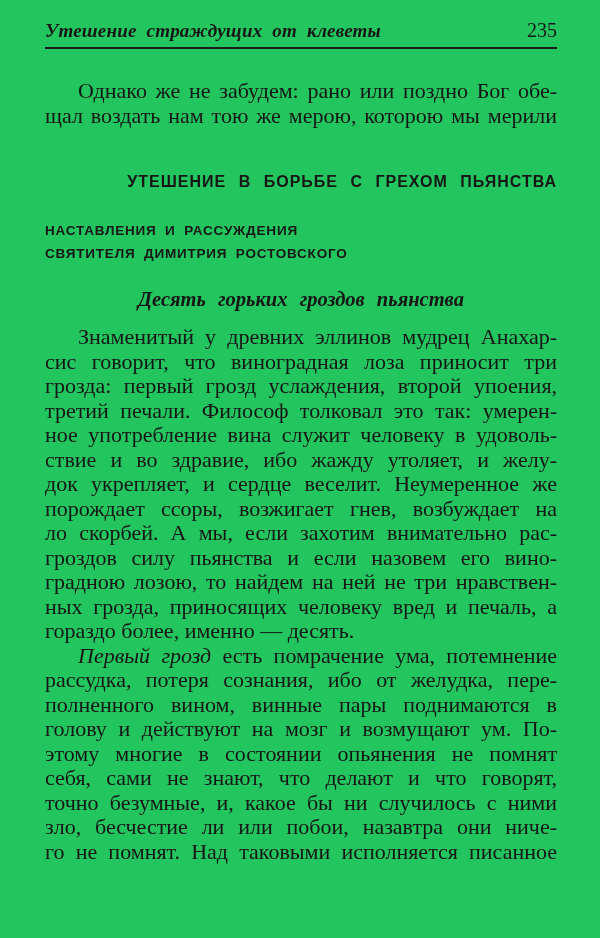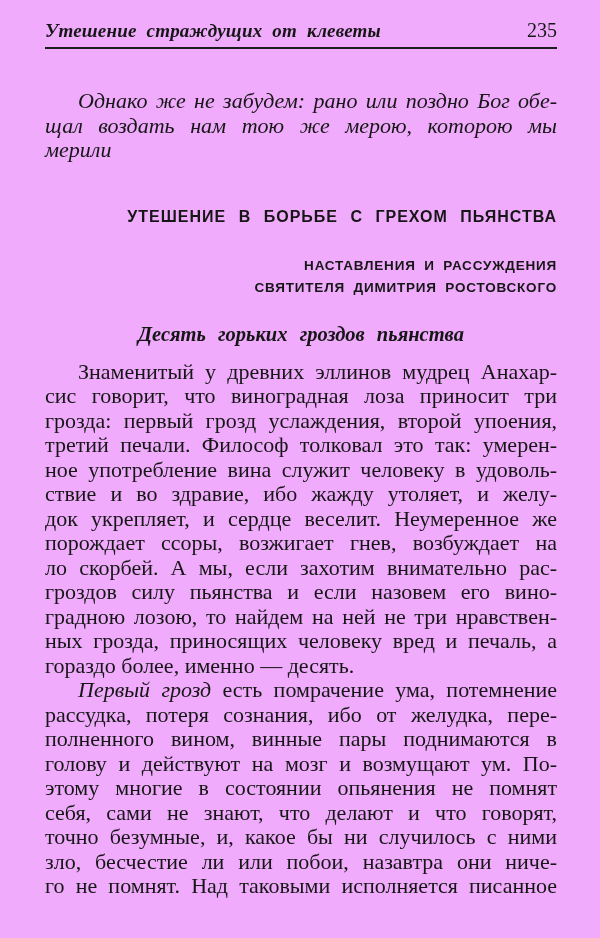--- a/index.html
+++ b/index.html
@@ -5,21 +5,21 @@
   html, body {
     margin: 0;
     padding: 0;
     background: #e8e8e6;
   }
   .page {
     position: relative;
     width: 600px;
     height: 938px;
     margin: 0 auto;
-    background: #f0abfc;
+    background: #22c55e;
     color: #161616;
     font-family: "Liberation Serif", "DejaVu Serif", serif;
     overflow: hidden;
     box-sizing: border-box;
   }
   .content {
     padding: 0 43px 0 45px;
   }
   
   .running-head {
@@ -50,38 +50,38 @@
     text-align: justify;
     text-align-last: justify;
     white-space: normal;
   }
   .para .line.indent {
     text-indent: 33px;
   }
   .para .line.line-end {
     text-align-last: left;
   }
-  .para1 { margin-top: 40px; font-style: italic; }
+  .para1 { margin-top: 30px; }
   .para2 { margin-top: 14px; }
   .para3 { margin-top: 0; }
   .lead-italic { font-style: italic; font-family: Liberation Serif, serif; }
   
   .heading-main {
     margin-top: 44px;
     text-align: right;
     font-family: "Liberation Sans", "DejaVu Sans", sans-serif;
     font-weight: bold;
     font-size: 16px;
     line-height: 20px;
     letter-spacing: 1px;
     word-spacing: 7px;
   }
   .heading-sub {
     margin-top: 28px;
-    text-align: right;
+    text-align: left;
     font-family: "Liberation Sans", "DejaVu Sans", sans-serif;
     font-weight: bold;
     font-size: 13.5px;
     line-height: 22.5px;
     letter-spacing: 0.8px;
     word-spacing: 4px;
   }
   .chapter-title {
     margin-top: 22px;
     text-align: center;

